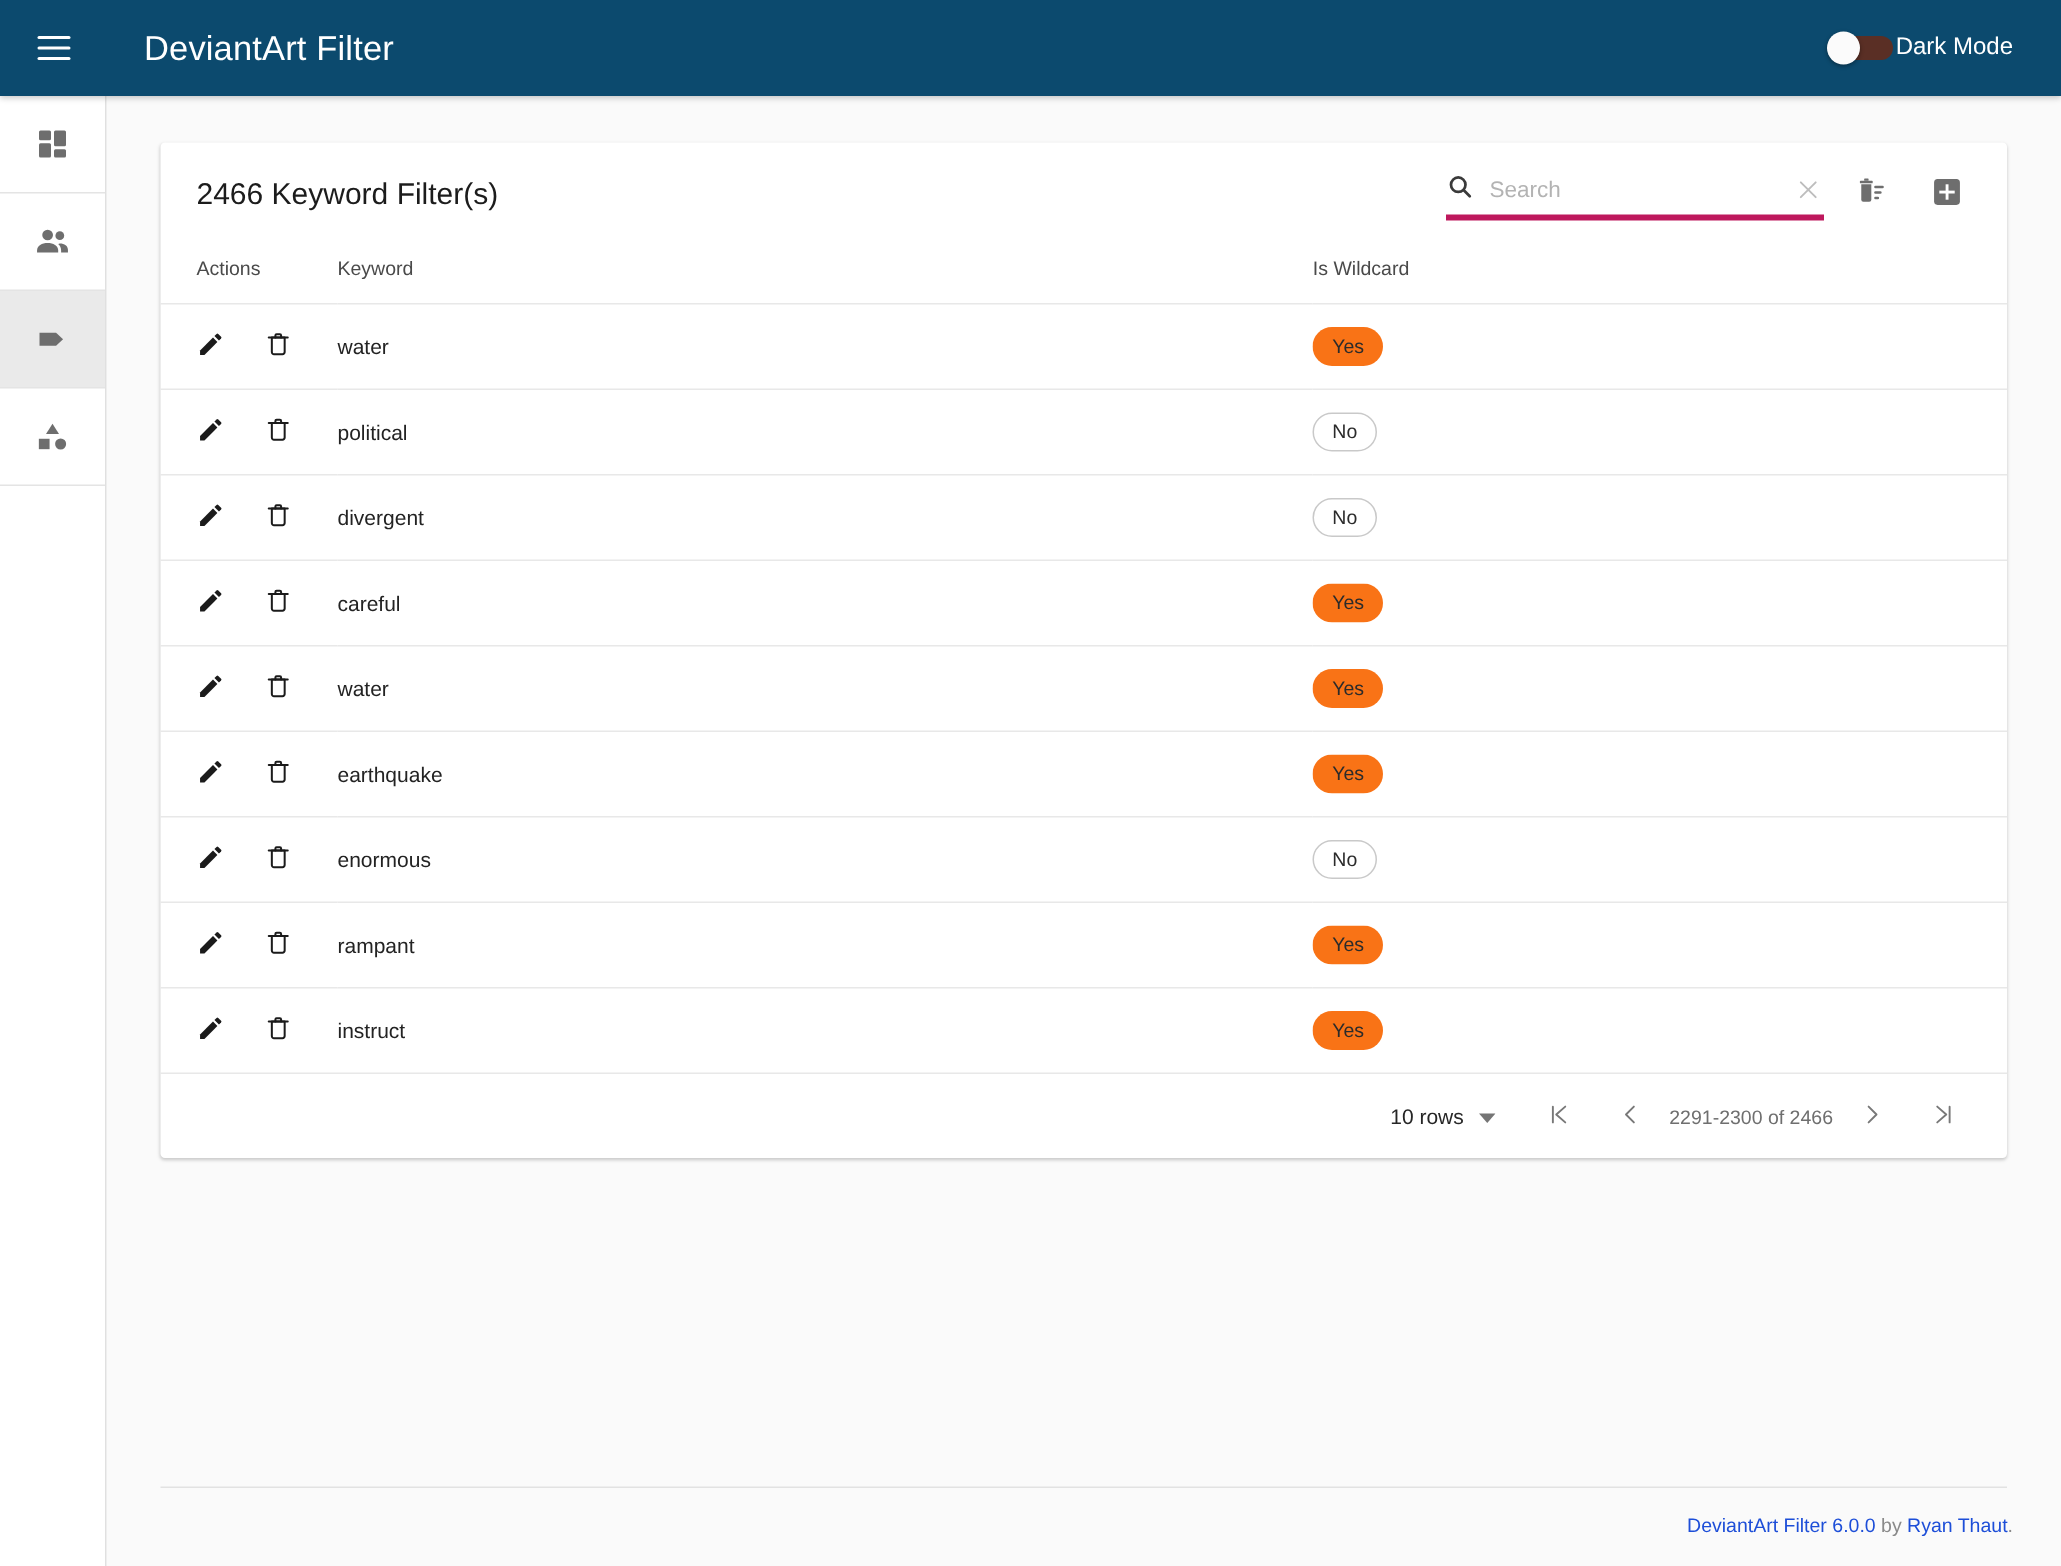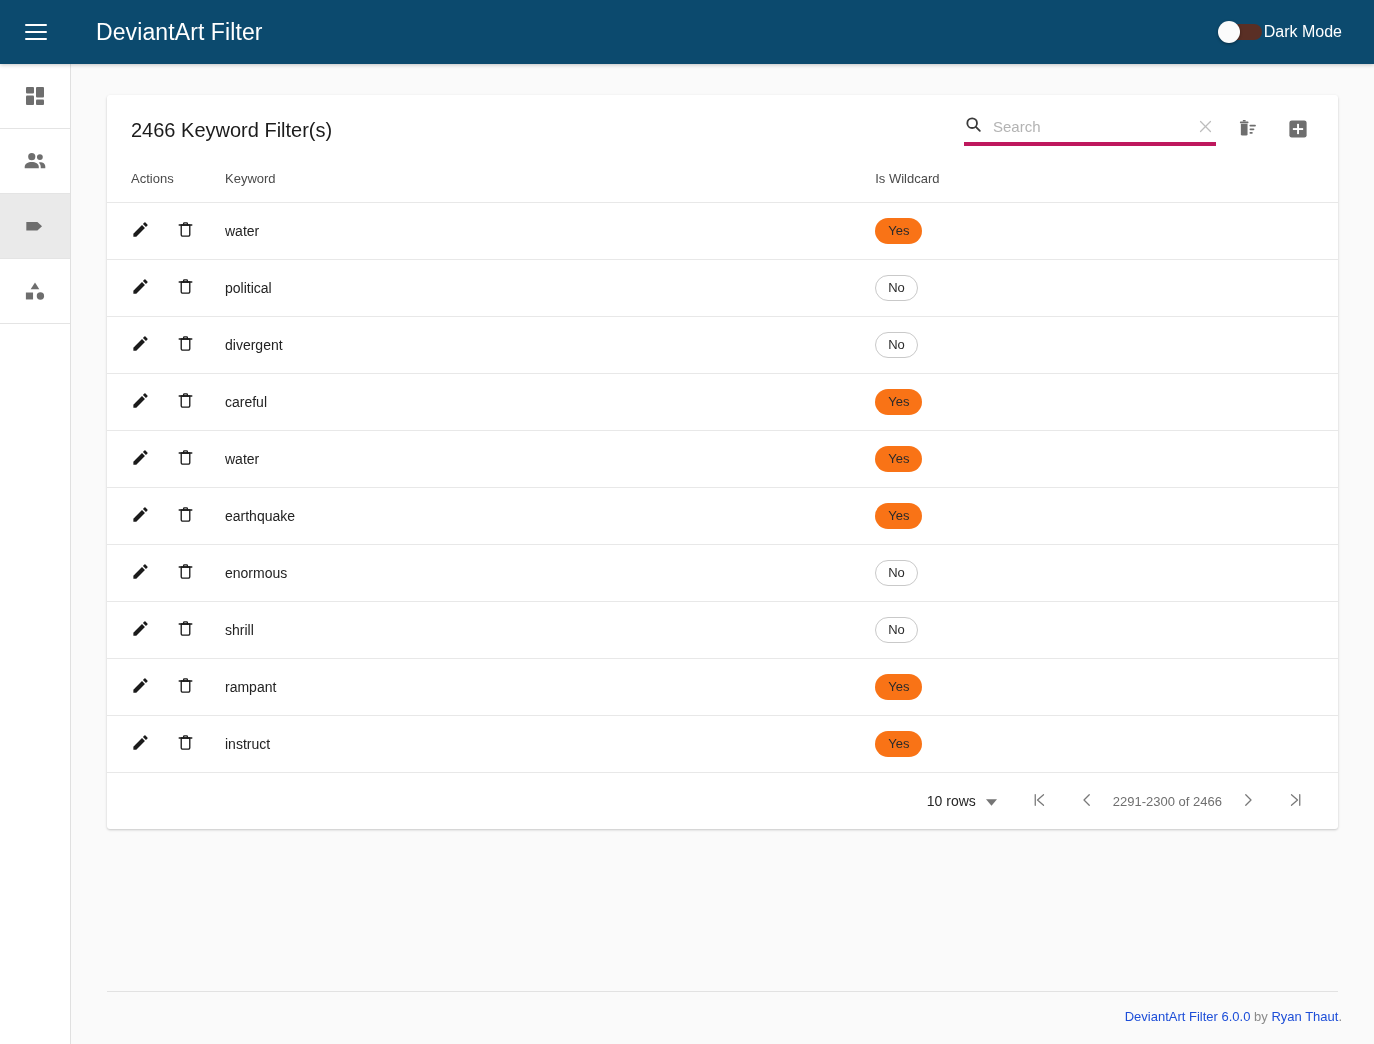--- a/index.html
+++ b/index.html
@@ -413,41 +413,20 @@
                 <span class="act-btn">
                   <span><svg width="19" height="19" viewBox="0 0 24 24" fill="none" stroke="#1b1b1b" stroke-width="1.7" stroke-linecap="round" stroke-linejoin="round">
                       <line x1="4" y1="6.3" x2="20" y2="6.3"></line>
                       <path d="M6.6 6.3h10.8v12.3a1.8 1.8 0 0 1-1.8 1.8H8.4a1.8 1.8 0 0 1-1.8-1.8z"></path>
                       <path d="M9.6 6.3V4.6a1 1 0 0 1 1-1h2.8a1 1 0 0 1 1 1v1.7"></path>
                     </svg></span>
                 </span>
               </div>
             </td>
             <td>enormous</td>
-            <td><span class="chip no">No</span></td>
-          </tr>
-          <tr>
-            <td class="acts">
-              <div class="act-row">
-                <span class="act-btn">
-                  <span><svg width="19" height="19" viewBox="0 0 24 24" fill="#1b1b1b">
-                      <path d="M3 17.3V21h3.7L17.6 10.1l-3.7-3.7z"></path>
-                      <path d="M20.7 7.1a1 1 0 0 0 0-1.4l-2.4-2.4a1 1 0 0 0-1.4 0l-1.8 1.8 3.8 3.8z"></path>
-                    </svg></span>
-                </span>
-                <span class="act-btn">
-                  <span><svg width="19" height="19" viewBox="0 0 24 24" fill="none" stroke="#1b1b1b" stroke-width="1.7" stroke-linecap="round" stroke-linejoin="round">
-                      <line x1="4" y1="6.3" x2="20" y2="6.3"></line>
-                      <path d="M6.6 6.3h10.8v12.3a1.8 1.8 0 0 1-1.8 1.8H8.4a1.8 1.8 0 0 1-1.8-1.8z"></path>
-                      <path d="M9.6 6.3V4.6a1 1 0 0 1 1-1h2.8a1 1 0 0 1 1 1v1.7"></path>
-                    </svg></span>
-                </span>
-              </div>
-            </td>
-            <td>shrill</td>
             <td><span class="chip no">No</span></td>
           </tr>
           <tr>
             <td class="acts">
               <div class="act-row">
                 <span class="act-btn">
                   <span><svg width="19" height="19" viewBox="0 0 24 24" fill="#1b1b1b">
                       <path d="M3 17.3V21h3.7L17.6 10.1l-3.7-3.7z"></path>
                       <path d="M20.7 7.1a1 1 0 0 0 0-1.4l-2.4-2.4a1 1 0 0 0-1.4 0l-1.8 1.8 3.8 3.8z"></path>
                     </svg></span>

